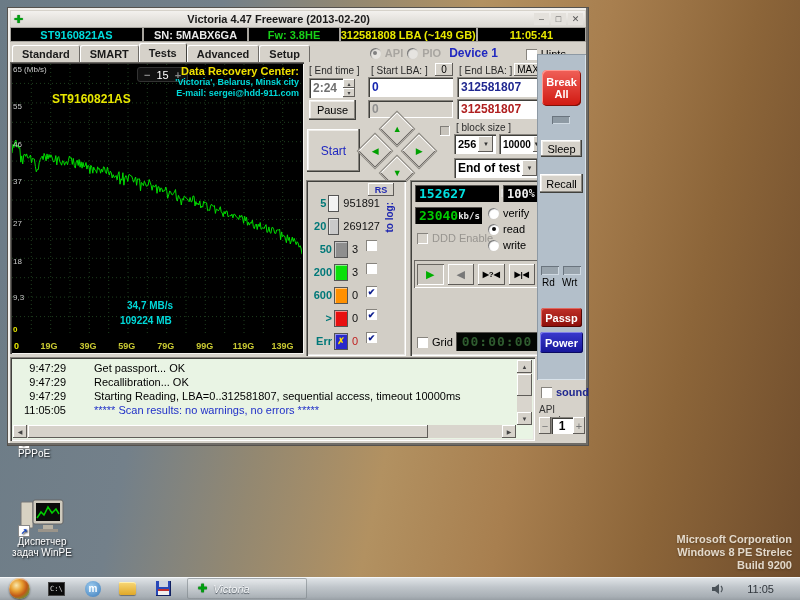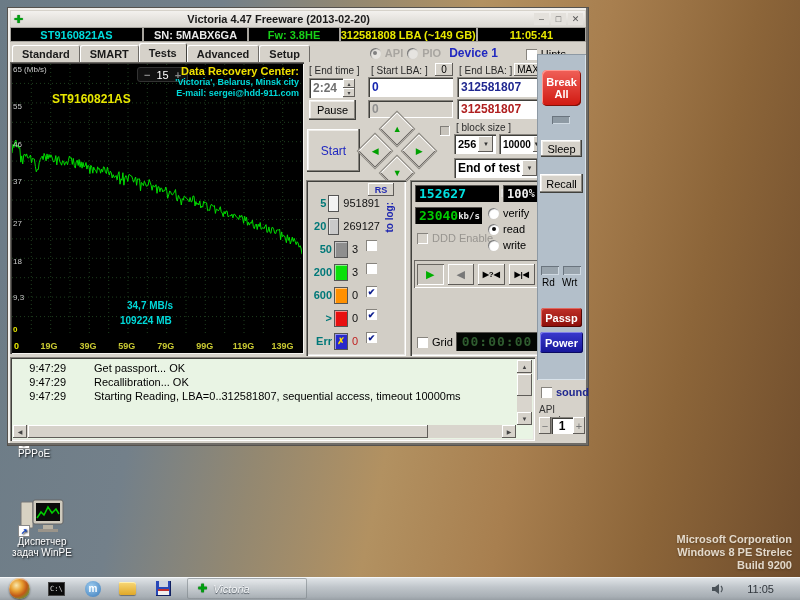--- a/index.html
+++ b/index.html
@@ -388,20 +388,24 @@
           <span>Get passport... OK</span>
         </div>
         <div class="log-row">
           <span class="log-time">9:47:29</span>
           <span>Recallibration... OK</span>
         </div>
         <div class="log-row">
           <span class="log-time">9:47:29</span>
           <span>Starting Reading, LBA=0..312581807, sequential access, timeout 10000ms</span>
         </div>
+        <div class="log-row" style="color:#2030c8;">
+          <span class="log-time" style="color:#000;">11:05:05</span>
+          <span>***** Scan results: no warnings, no errors *****</span>
+        </div>
       </div>
 
       <div class="a" style="right:3px;top:3px;width:15px;bottom:16px;background:#d9d5cd;">
         <span class="sb-btn a" style="left:0;top:0;width:15px;height:13px;">▲</span>
         <span class="sb-btn a" style="left:0;top:14px;width:15px;height:22px;"></span>
         <span class="sb-btn a" style="left:0;bottom:0;width:15px;height:13px;">▼</span>
       </div>
 
       <div class="a" style="left:3px;right:19px;bottom:3px;height:13px;background:#d9d5cd;">
         <span class="sb-btn a" style="left:0;top:0;width:14px;height:13px;">◀</span>

